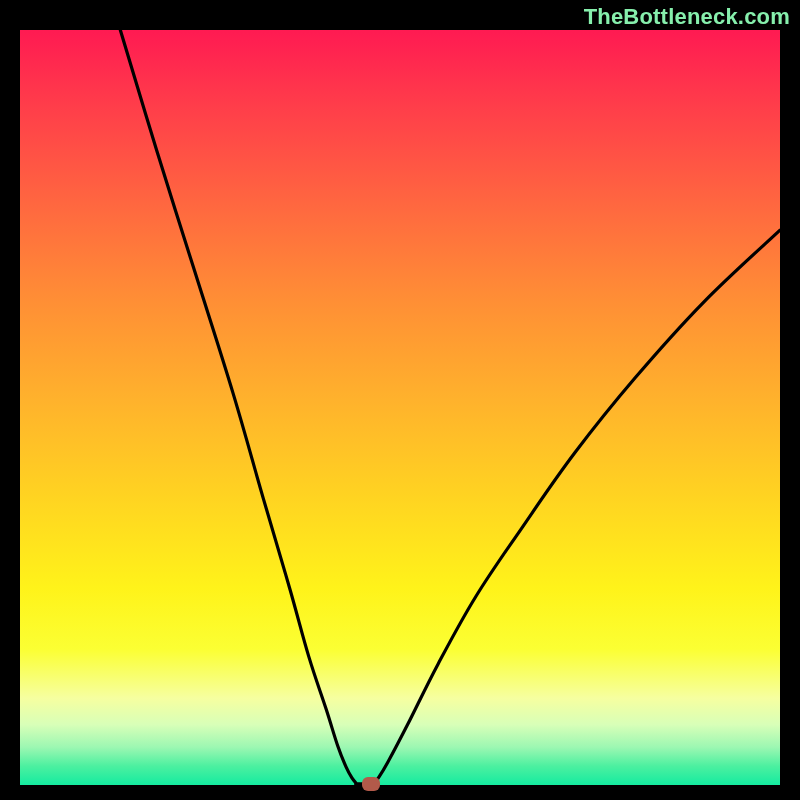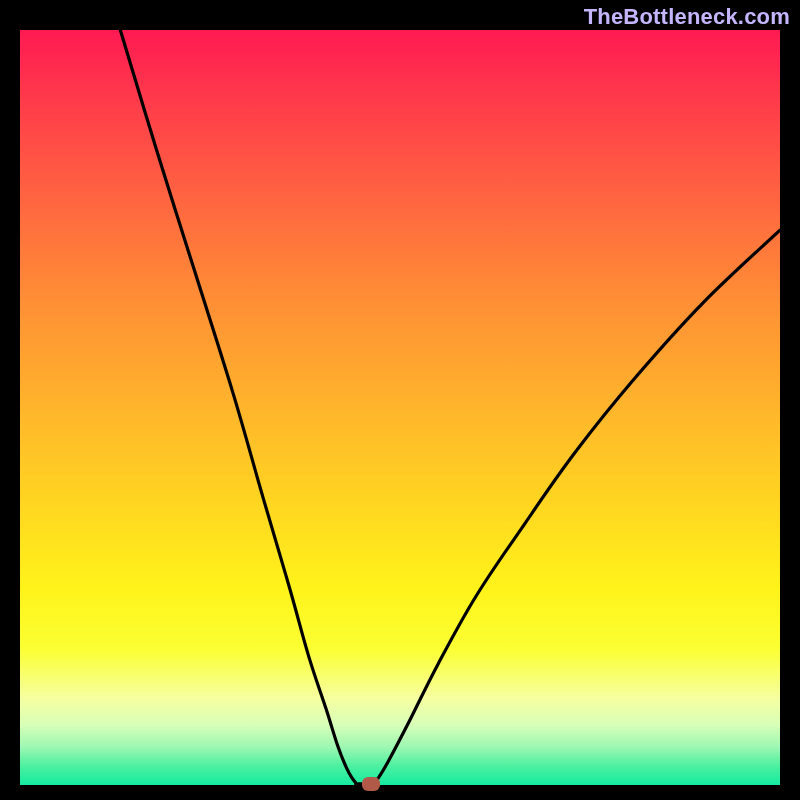--- a/index.html
+++ b/index.html
@@ -10,21 +10,21 @@
     height: 800px;
     background: #000;
   }
   .watermark {
     position: absolute;
     top: 4px;
     right: 10px;
     font-family: Arial, Helvetica, sans-serif;
     font-size: 22px;
     font-weight: 600;
-    color: #c4b5fd;
+    color: #86efac;
     letter-spacing: 0.2px;
     z-index: 10;
   }
   .plot {
     position: absolute;
     left: 20px;
     top: 30px;
     width: 760px;
     height: 755px;
     background: linear-gradient(to bottom,

